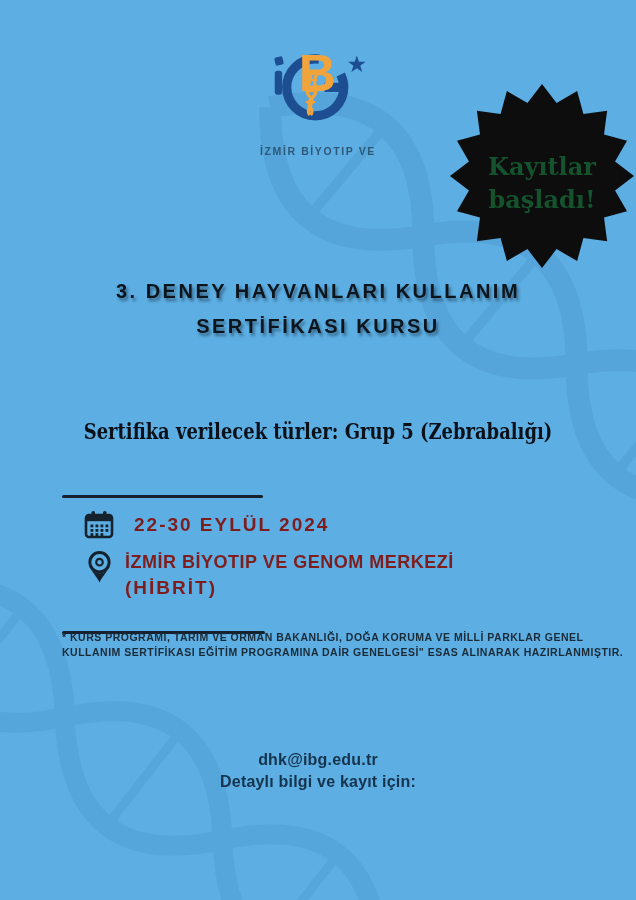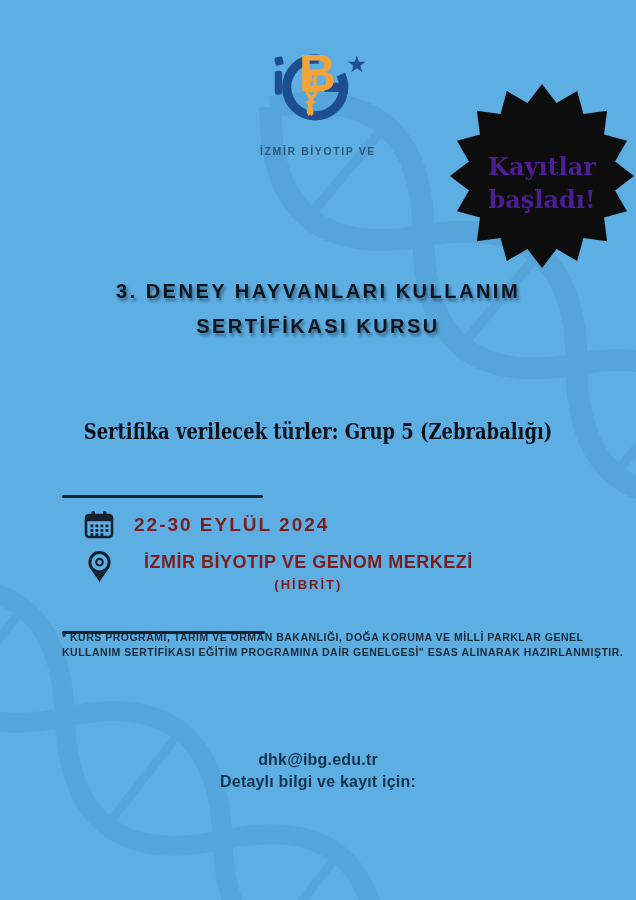--- a/index.html
+++ b/index.html
@@ -14,44 +14,44 @@
   .logo-block{position:absolute;top:34px;left:0;right:0;text-align:center;}
   .logo-word{margin-top:15px;font-size:10.5px;font-weight:bold;letter-spacing:1.6px;
     color:#2d5878;line-height:13px;}
 
   
   .badge{position:absolute;left:450px;top:84px;width:184px;height:184px;}
   .badge svg{position:absolute;inset:0;width:100%;height:100%;}
   .badge-text{position:absolute;inset:0;display:flex;flex-direction:column;
     align-items:center;justify-content:center;padding-top:14px;box-sizing:border-box;
     font-family:"DejaVu Serif",serif;font-weight:bold;font-size:24px;line-height:33px;
-    color:#4c1d95;}
+    color:#14532d;}
 
   
   .title{position:absolute;top:274px;left:0;right:0;margin:0;text-align:center;
     font-size:20px;line-height:35px;font-weight:bold;letter-spacing:2.5px;
     color:#0c141c;text-shadow:2px 3px 3px rgba(10,20,30,0.45);}
   .title span{display:block;}
 
   
   .subtitle{position:absolute;top:417px;left:0;right:0;margin:0;text-align:center;
     font-family:"DejaVu Serif",serif;font-weight:bold;font-size:23px;color:#0a1018;
     transform:scaleX(0.78);transform-origin:50% 50%;white-space:nowrap;}
 
   .divider{position:absolute;height:3px;background:#15222e;border-radius:2px;}
   .divider-1{left:62px;top:495px;width:201px;}
   .divider-2{left:62px;top:631px;width:203px;}
 
   .detail-row{position:absolute;display:flex;align-items:center;color:#7f1d1d;}
   .date-row{left:84px;top:510px;gap:20px;}
   .date-text{font-size:19px;font-weight:bold;letter-spacing:2px;white-space:nowrap;}
-  .loc-row{left:86px;top:549px;gap:31px;align-items:flex-start;text-align:center;}
+  .loc-row{left:86px;top:549px;gap:12px;align-items:flex-start;}
   .loc-lines{padding-top:3px;}
   .loc-text{font-size:18px;font-weight:bold;letter-spacing:0.5px;white-space:nowrap;}
-  .loc-mode{font-size:13px;font-weight:bold;letter-spacing:2px;margin-top:4px;}
+  .loc-mode{font-size:19px;font-weight:bold;letter-spacing:2px;margin-top:4px;}
 
   .disclaimer{position:absolute;left:58px;top:626px;width:525px;margin:4px;
     font-size:10.5px;line-height:15px;font-weight:bold;letter-spacing:0.5px;
     color:#1a2a36;}
   .disclaimer span{display:block;white-space:nowrap;}
 
   .footer{position:absolute;top:749px;left:0;right:0;text-align:center;
     font-size:16px;line-height:22px;font-weight:bold;color:#16334d;}
   .footer div{letter-spacing:0.2px;}
 </style>

